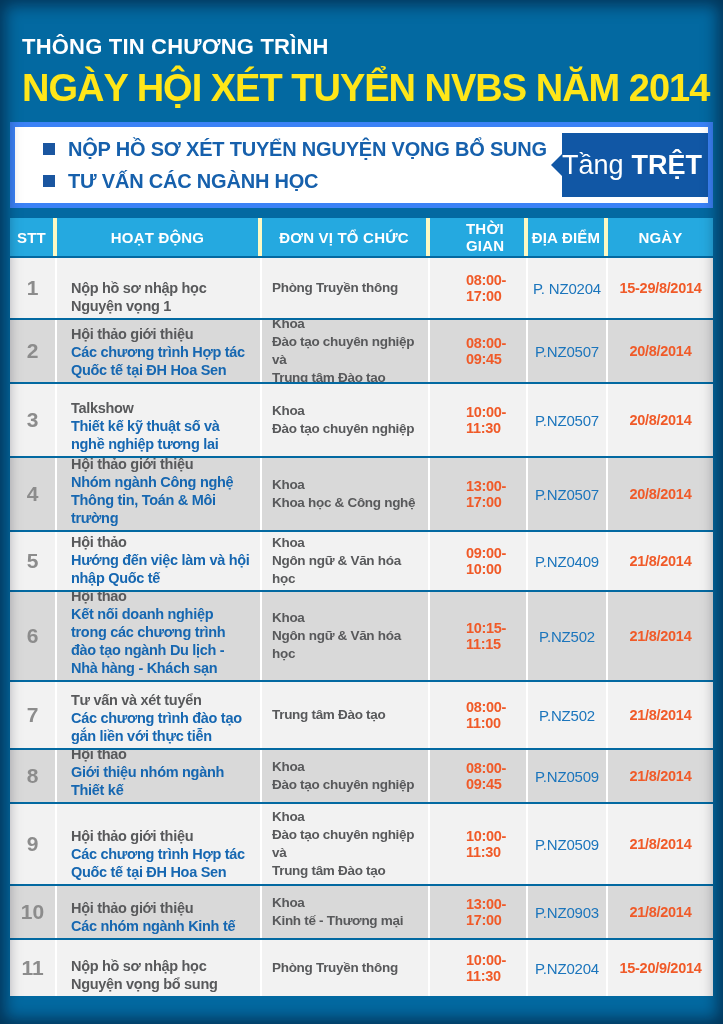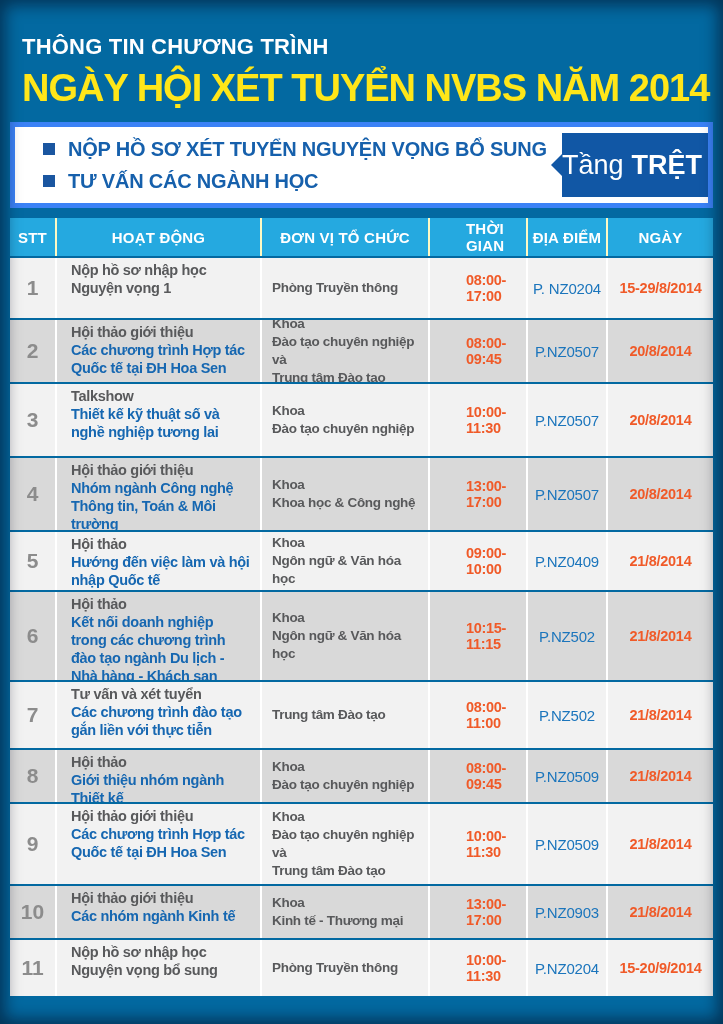--- a/index.html
+++ b/index.html
@@ -48,38 +48,38 @@
     border-right:11px solid #1157A5;
   }
   .floor-prefix{font-size:27px;font-weight:normal;}
   .floor-name{font-size:27px;font-weight:bold;}
   
   .table{position:absolute;left:10px;top:218px;width:703px;}
   .thead{display:flex;height:38px;background:#25A9E0;}
   .th{
     color:#fff;font-weight:bold;font-size:15px;letter-spacing:0.2px;
     display:flex;align-items:center;justify-content:center;
-    box-sizing:border-box;border-right:2px solid #fef9c3;flex:0 0 auto;
+    box-sizing:border-box;border-right:4px solid #fef9c3;flex:0 0 auto;
   }
   .th:last-child{border-right:none;}
   .tr{display:flex;margin-top:2px;overflow:hidden;}
   .tr.light{background:#F2F2F2;}
   .tr.dark{background:#D9D9D9;}
   .td{
     box-sizing:border-box;border-right:2px solid #FFFFFF;flex:0 0 auto;
     display:flex;align-items:center;overflow:hidden;
   }
   .td:last-child{border-right:none;}
   .c-stt{width:47px;}  .c-act{width:205px;}  .c-org{width:168px;}
   .c-time{width:98px;padding-left:36px;} .c-loc{width:80px;}   .c-date{width:105px;}
   .rh1{height:60px;} .rh2{height:62px;} .rh3{height:72px;} .rh4{height:72px;}
   .rh5{height:58px;} .rh6{height:88px;} .rh7{height:66px;} .rh8{height:52px;}
   .rh9{height:80px;} .rh10{height:52px;} .rh11{height:56px;}
   .td-stt{justify-content:center;color:#8C8C8C;font-weight:bold;font-size:21px;}
-  .td-act{flex-direction:column;align-items:flex-start;justify-content:flex-start;padding:3px 8px 3px 14px;}
+  .td-act{flex-direction:column;align-items:flex-start;justify-content:flex-end;padding:3px 8px 3px 14px;}
   .act-cat{color:#58595B;font-weight:bold;font-size:14.5px;line-height:18px;letter-spacing:-0.3px;}
   .act-high{color:#1667B1;font-weight:bold;font-size:14.5px;line-height:18px;letter-spacing:-0.3px;}
   .td-org{
     padding:3px 4px 3px 10px;color:#58595B;font-weight:bold;font-size:13.5px;
     line-height:18px;letter-spacing:-0.3px;white-space:pre-line;justify-content:flex-start;
   }
   .td-time{justify-content:center;color:#F05A28;font-weight:bold;font-size:14.5px;letter-spacing:-0.3px;}
   .td-loc{justify-content:center;color:#1B75BC;font-weight:normal;font-size:15px;letter-spacing:-0.2px;}
   .td-date{justify-content:center;color:#F05A28;font-weight:bold;font-size:14.5px;letter-spacing:-0.3px;}
 </style>

